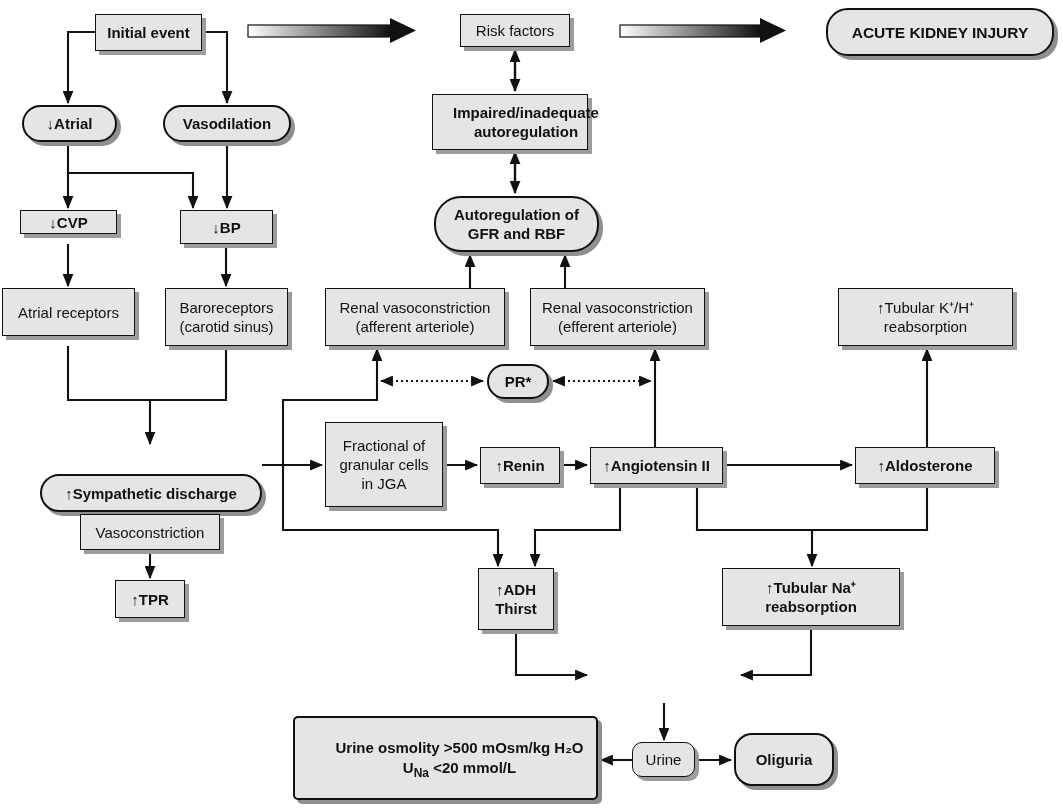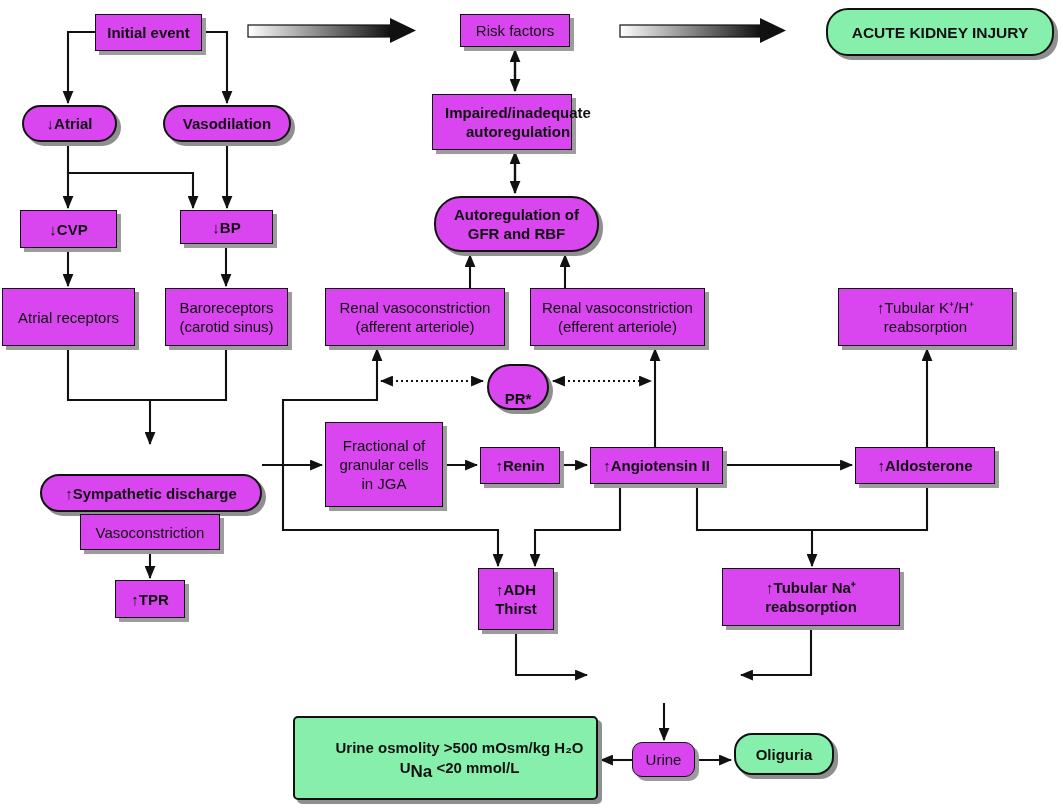--- a/index.html
+++ b/index.html
@@ -3,30 +3,30 @@
 <meta charset="utf-8">
 <style>
   html,body{margin:0;padding:0;background:#ffffff;}
   #canvas{
     position:relative;width:1063px;height:809px;background:#ffffff;overflow:hidden;
     font-family:"Liberation Sans", sans-serif;color:#111;
   }
   #wires{position:absolute;left:0;top:0;z-index:1;}
   .node{
     position:absolute;z-index:2;box-sizing:border-box;
-    background:#d946ef;border:1.6px solid #111;
+    background:#e5e5e5;border:1.6px solid #111;
     display:flex;flex-direction:column;align-items:center;justify-content:center;
     text-align:center;font-size:15px;line-height:19px;
     box-shadow:4px 4px 0 0 #9c9c9c;
   }
   .node.bold{font-weight:bold;}
   .node.rounded{border-width:2.4px;box-shadow:4px 4px 0 0 #8f8f8f;}
-  .node.gray{background:#86efac;}
+  .node.gray{background:#e5e5e5;}
   .stadium{border-radius:999px;}
-  .subsc{font-size:17px;vertical-align:sub;line-height:0;}
+  .subsc{font-size:12px;vertical-align:sub;line-height:0;}
 </style>
 </head>
 <body>
 
 <div id="canvas">
 
   <svg id="wires" width="1063" height="809" viewBox="0 0 1063 809">
     <defs>
       <marker id="ah" viewBox="0 0 12 10" markerWidth="13" markerHeight="11" refX="11" refY="5" markerUnits="userSpaceOnUse" orient="auto-start-reverse">
         <path d="M0,0 L12,5 L0,10 Z" fill="#111"></path>
@@ -95,55 +95,55 @@
   <div class="node rounded gray bold" style="left:826px;top:8px;width:228px;height:48px;border-radius:22px;font-size:15.5px;">
     <span>ACUTE KIDNEY INJURY</span>
   </div>
 
   <div class="node rounded stadium bold" style="left:22px;top:105px;width:95px;height:37px;">
     <span>↓Atrial</span>
   </div>
   <div class="node rounded stadium bold" style="left:163px;top:105px;width:128px;height:37px;">
     <span>Vasodilation</span>
   </div>
-  <div class="node bold" style="left:20px;top:210px;width:97px;height:38px;">
+  <div class="node bold" style="left:20px;top:210px;width:97px;height:24px;">
     <span>↓CVP</span>
   </div>
   <div class="node bold" style="left:180px;top:210px;width:93px;height:34px;">
     <span>↓BP</span>
   </div>
-  <div class="node" style="left:2px;top:288px;width:133px;height:58px;">
+  <div class="node" style="left:2px;top:288px;width:133px;height:48px;">
     <span>Atrial receptors</span>
   </div>
   <div class="node" style="left:165px;top:288px;width:123px;height:58px;">
     <span>Baroreceptors</span>
     <span>(carotid sinus)</span>
   </div>
 
-  <div class="node bold" style="left:432px;top:94px;width:140px;height:56px;padding-left:32px;">
+  <div class="node bold" style="left:432px;top:94px;width:156px;height:56px;padding-left:32px;">
     <span>Impaired/inadequate</span>
     <span>autoregulation</span>
   </div>
   <div class="node rounded bold" style="left:434px;top:196px;width:165px;height:56px;border-radius:27px;">
     <span>Autoregulation of</span>
     <span>GFR and RBF</span>
   </div>
   <div class="node" style="left:325px;top:288px;width:180px;height:58px;">
     <span>Renal vasoconstriction</span>
     <span>(afferent arteriole)</span>
   </div>
   <div class="node" style="left:530px;top:288px;width:175px;height:58px;">
     <span>Renal vasoconstriction</span>
     <span>(efferent arteriole)</span>
   </div>
   <div class="node" style="left:838px;top:288px;width:175px;height:58px;">
     <span>↑Tubular K⁺/H⁺</span>
     <span>reabsorption</span>
   </div>
-  <div class="node rounded stadium bold" style="left:487px;top:364px;width:62px;height:46px;justify-content:flex-end;">
+  <div class="node rounded stadium bold" style="left:487px;top:364px;width:62px;height:35px;">
     <span>PR*</span>
   </div>
 
   <div class="node rounded stadium bold" style="left:40px;top:446px;width:222px;height:38px;margin-top:28px;">
     <span>↑Sympathetic discharge</span>
   </div>
   <div class="node" style="left:325px;top:422px;width:118px;height:85px;">
     <span>Fractional of</span>
     <span>granular cells</span>
     <span>in JGA</span>
@@ -175,17 +175,17 @@
 
   <div class="node rounded gray bold" style="left:293px;top:716px;width:305px;height:84px;border-radius:5px;line-height:20px;padding-left:28px;">
     <span>Urine osmolity &gt;500 mOsm/kg H₂O</span>
     <span>
       <span>U</span><span class="subsc">Na</span><span> &lt;20 mmol/L</span>
     </span>
   </div>
   <div class="node" style="left:632px;top:742px;width:63px;height:35px;border-radius:10px;">
     <span>Urine</span>
   </div>
-  <div class="node rounded gray bold" style="left:734px;top:733px;width:100px;height:42px;border-radius:18px;justify-content:center;">
+  <div class="node rounded gray bold" style="left:734px;top:733px;width:100px;height:53px;border-radius:18px;justify-content:center;">
     <span>Oliguria</span>
   </div>
 
 </div>
 
 </body></html>

